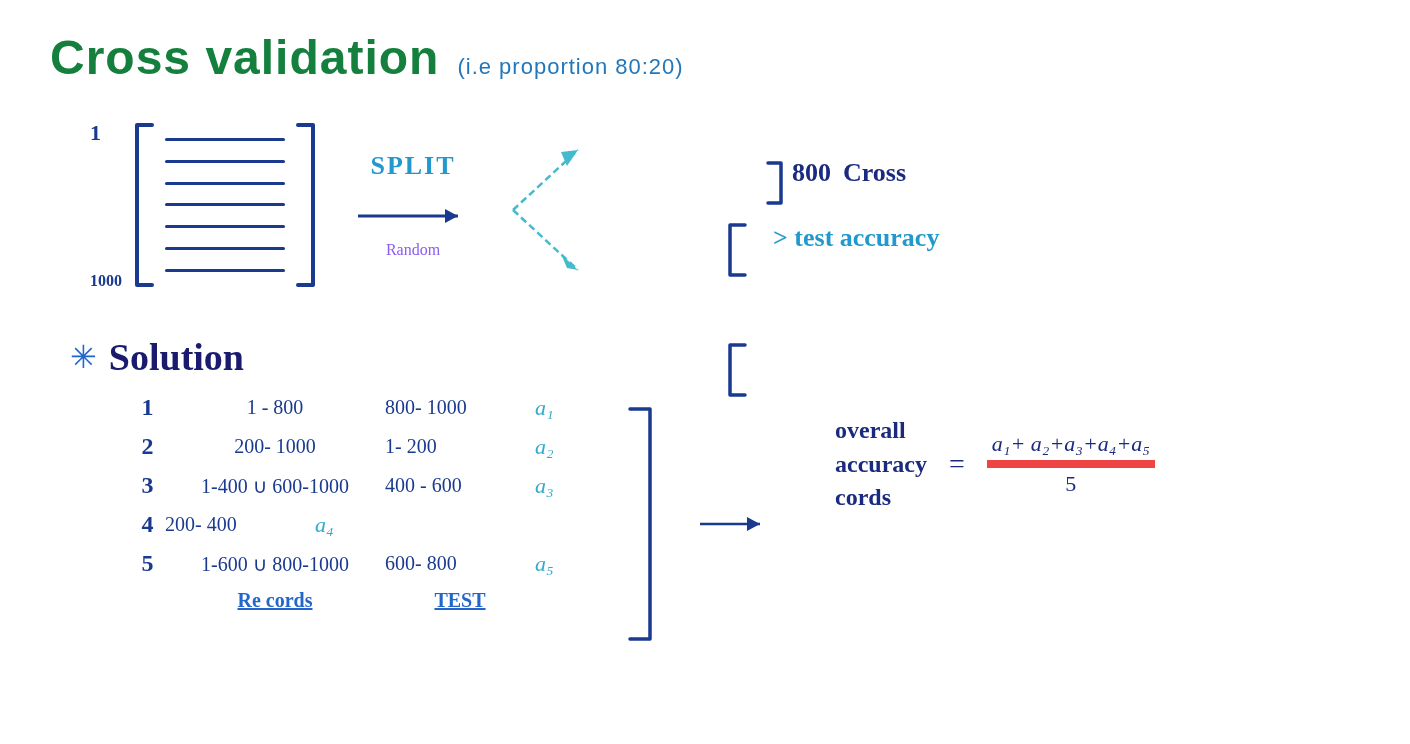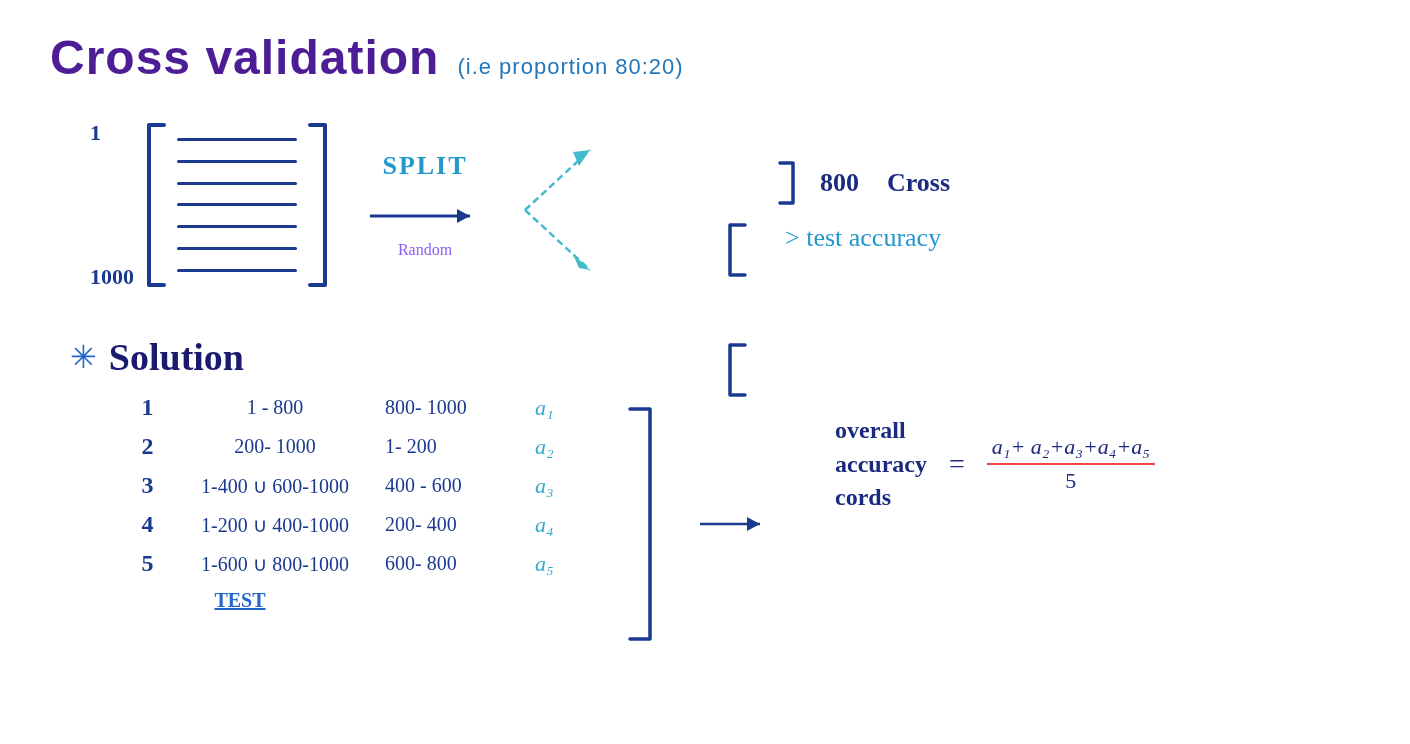--- a/index.html
+++ b/index.html
@@ -22,21 +22,21 @@
     
     .title-area {
       display: flex;
       align-items: baseline;
       gap: 18px;
       margin-bottom: 20px;
     }
     .main-title {
       font-size: 48px;
       font-weight: 700;
-      color: #4c1d95;
+      color: #15803d;
       font-family: 'Comic Sans MS', cursive, sans-serif;
       letter-spacing: 1px;
     }
     .subtitle {
       font-size: 22px;
       color: #2277bb;
       font-family: 'Comic Sans MS', cursive, sans-serif;
       letter-spacing: 1px;
     }
 
@@ -64,21 +64,21 @@
       height: 170px;
       margin-right: 5px;
     }
     .bracket-label-top {
       font-size: 22px;
       color: #1a3a8f;
       font-family: 'Comic Sans MS', cursive;
       font-weight: bold;
     }
     .bracket-label-bottom {
-      font-size: 22px;
+      font-size: 16px;
       color: #1a3a8f;
       font-family: 'Comic Sans MS', cursive;
       font-weight: bold;
     }
 
     .bracket-svg {
       height: 170px;
     }
 
     .lines-in-bracket {
@@ -127,40 +127,39 @@
     .right-info {
       margin-left: 80px;
       display: flex;
       flex-direction: column;
       gap: 15px;
       justify-content: center;
       height: 170px;
     }
     .train-row {
       display: flex;
-      align-items: center;
-      gap: 20px;
+      gap: 4px;
     }
     .train-text {
       font-size: 26px;
       color: #1a2a7f;
       font-family: 'Comic Sans MS', cursive;
       font-weight: bold;
     }
     .test-accuracy-row {
       display: flex;
       align-items: center;
       gap: 5px;
       margin-left: 10px;
     }
     .test-accuracy-text {
       font-size: 26px;
       color: #2299cc;
       font-family: 'Comic Sans MS', cursive;
-      font-weight: normal;
+      font-weight: bold;
     }
     .test-row {
       display: flex;
       align-items: center;
       gap: 10px;
     }
     .test-text {
       font-size: 26px;
       color: #1a2a7f;
       font-family: 'Comic Sans MS', cursive;
@@ -290,21 +289,21 @@
       display: flex;
       flex-direction: column;
       align-items: center;
       gap: 0;
     }
     .fraction-num {
       font-size: 22px;
       color: #1a2a7f;
       font-family: 'Comic Sans MS', cursive;
       font-style: italic;
-      border-bottom: 2px solid #ef4444;
+      border-bottom: 8px solid #ef4444;
       padding-bottom: 3px;
       padding-left: 5px;
       padding-right: 5px;
     }
     .fraction-den {
       font-size: 22px;
       color: #1a2a7f;
       font-family: 'Comic Sans MS', cursive;
       padding-top: 3px;
     }
@@ -419,32 +418,32 @@
     <span class="fold-acc">a₂</span>
   </div>
             <div class="fold-row">
     <span class="fold-num">3</span>
     <span class="fold-train">1-400 ∪ 600-1000</span>
     <span class="fold-test">400 - 600</span>
     <span class="fold-acc">a₃</span>
   </div>
             <div class="fold-row">
     <span class="fold-num">4</span>
-    <span class="fold-train">1-200 ∪ 400-1000</span>
     <span class="fold-test">200- 400</span>
     <span class="fold-acc">a₄</span>
   </div>
             <div class="fold-row">
     <span class="fold-num">5</span>
     <span class="fold-train">1-600 ∪ 800-1000</span>
     <span class="fold-test">600- 800</span>
     <span class="fold-acc">a₅</span>
   </div>
           </div>
         <div class="col-headers">
+          <span class="col-header col-header-records">Re cords</span>
           <span class="col-header col-header-test">TEST</span>
         </div>
       </div>
 
       <svg width="40" height="250" viewBox="0 0 40 250" style="margin-top:5px;">
         <path d="M5,10 L25,10 L25,240 L5,240" stroke="#1a3a8f" stroke-width="3.5" fill="none" stroke-linecap="round" stroke-linejoin="round"></path>
       </svg>
 
       <svg width="80" height="250" viewBox="0 0 80 250" style="margin-top:5px;">
         <line x1="5" y1="125" x2="65" y2="125" stroke="#1a3a8f" stroke-width="2.5"></line>

